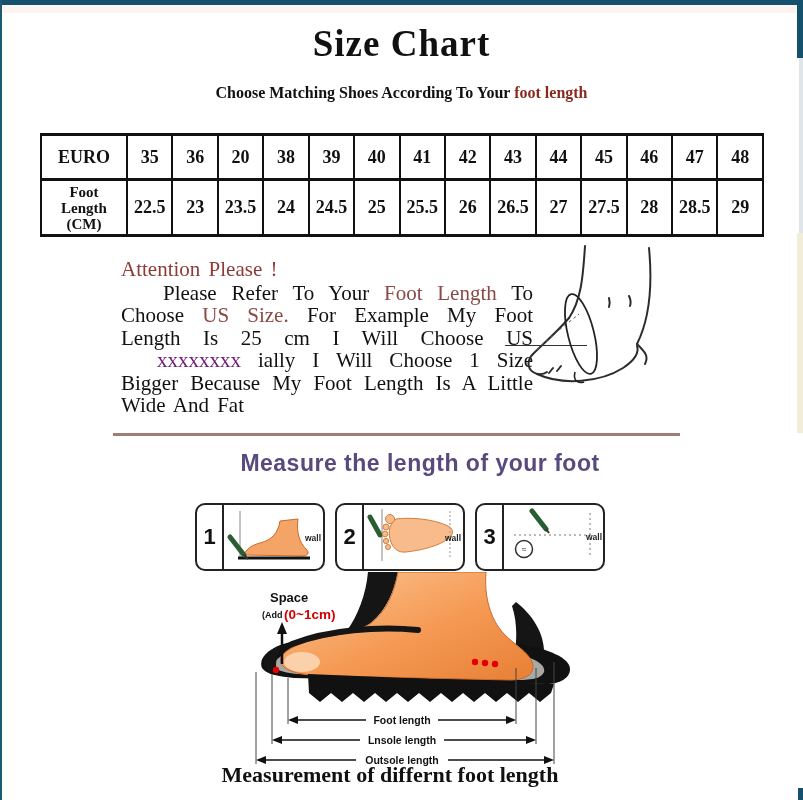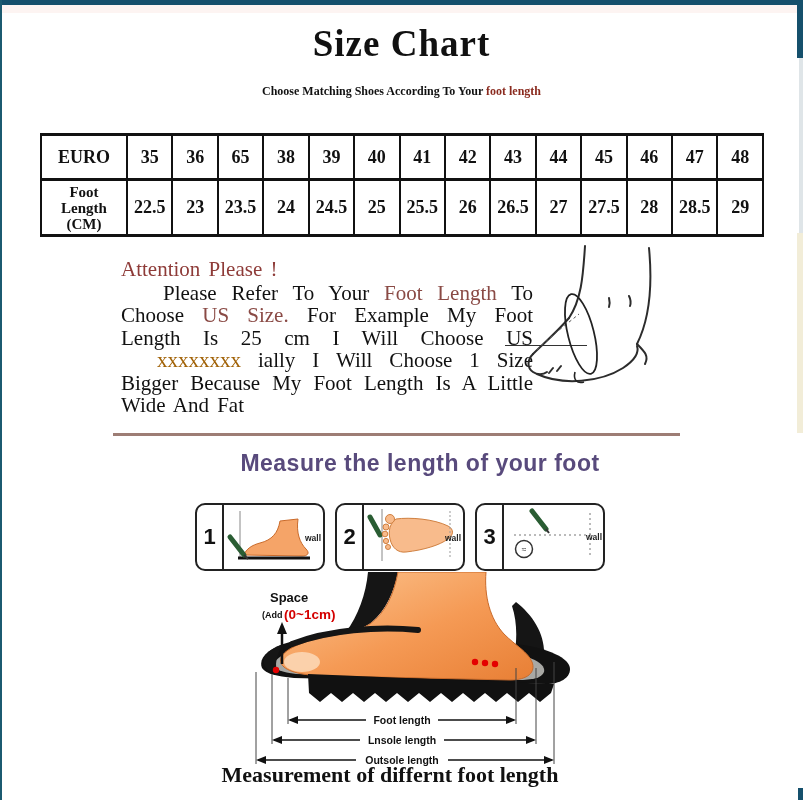--- a/index.html
+++ b/index.html
@@ -11,40 +11,40 @@
   .edge-top-tint{left:0;top:5px;width:803px;height:8px;background:#fdf4f2;}
   .edge-left{left:0;top:0;width:2px;height:800px;background:#1b5a70;}
   .edge-right-teal{right:0;top:0;width:6px;height:58px;background:#15506c;}
   .edge-right-gray{right:0;top:58px;width:4px;height:175px;background:#dfe5e8;}
   .edge-right-cream{right:0;top:233px;width:6px;height:200px;background:#f2edd8;}
   .edge-br-nub{right:0;top:788px;width:5px;height:12px;background:#15506c;}
 
   .title{position:absolute;left:0;top:22px;width:803px;text-align:center;
          font-size:37px;font-weight:bold;letter-spacing:1px;}
   .subtitle{position:absolute;left:0;top:84px;width:803px;text-align:center;
-            font-size:12px;font-weight:bold;}
+            font-size:16px;font-weight:bold;}
   .subtitle .hl{color:#8a2a1e;}
 
   
   .size-table{position:absolute;left:40px;top:133px;width:724px;border-collapse:collapse;
               table-layout:fixed;border-radius:29px;}
   .size-table td{border:2px solid #111;border-top:3px solid #111;border-bottom:3px solid #111;
                  text-align:center;font-weight:bold;font-size:18px;padding:0;}
   .size-table tr.r1 td{height:42px;}
   .size-table tr.r2 td{height:53px;}
   .size-table td.lbl{width:84px;}
   .rowlabel{font-size:15px;line-height:16px;font-weight:bold;}
 
   
   .attention{position:absolute;left:121px;top:258px;width:412px;font-size:21px;
              line-height:22.5px;word-spacing:3px;}
   .attention .head{color:#8e3b38;margin:0 0 1px 0;}
   .attention p{margin:0;text-align:justify;text-indent:42px;}
   .maroon{color:#8a4a45;}
-  .redx{color:#a16207;margin-left:36px;}
+  .redx{color:#701a75;margin-left:36px;}
 
   .pointer-line{position:absolute;left:505px;top:345px;width:82px;height:0;
                 border-top:1.5px solid #333;}
   .foot-sketch{position:absolute;left:523px;top:242px;}
   .choose-bigger{position:absolute;left:525px;top:386px;width:160px;text-align:center;
                  font-size:16px;line-height:21px;color:#222;}
 
   .divider{position:absolute;left:113px;top:433px;width:567px;height:3px;background:#9d7d75;}
 
   .measure-heading{position:absolute;left:150px;top:450px;width:540px;text-align:center;
@@ -82,21 +82,21 @@
   <div class="subtitle">
     <span>Choose Matching Shoes According To Your </span><span class="hl">foot length</span>
   </div>
 
   <table class="size-table">
     <tbody>
         <tr class="r1">
       <td class="lbl">EURO</td>
       <td>35</td>
       <td>36</td>
-      <td>65</td>
+      <td>20</td>
       <td>38</td>
       <td>39</td>
       <td>40</td>
       <td>41</td>
       <td>42</td>
       <td>43</td>
       <td>44</td>
       <td>45</td>
       <td>46</td>
       <td>47</td>

